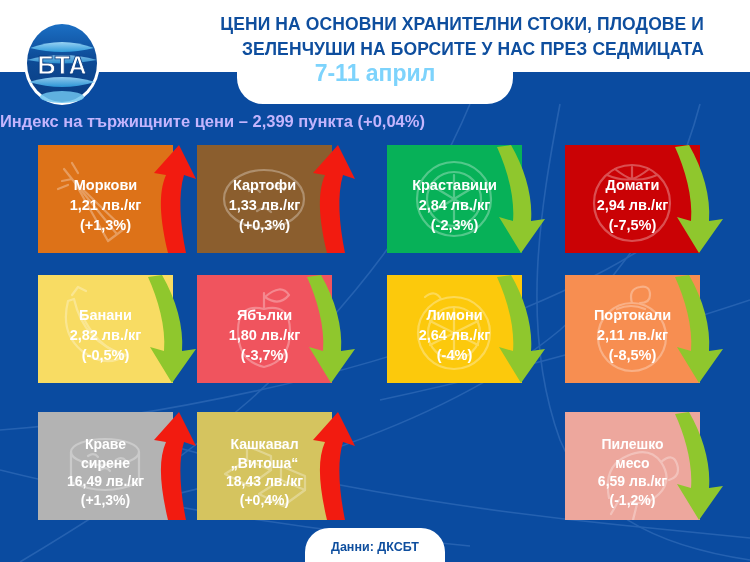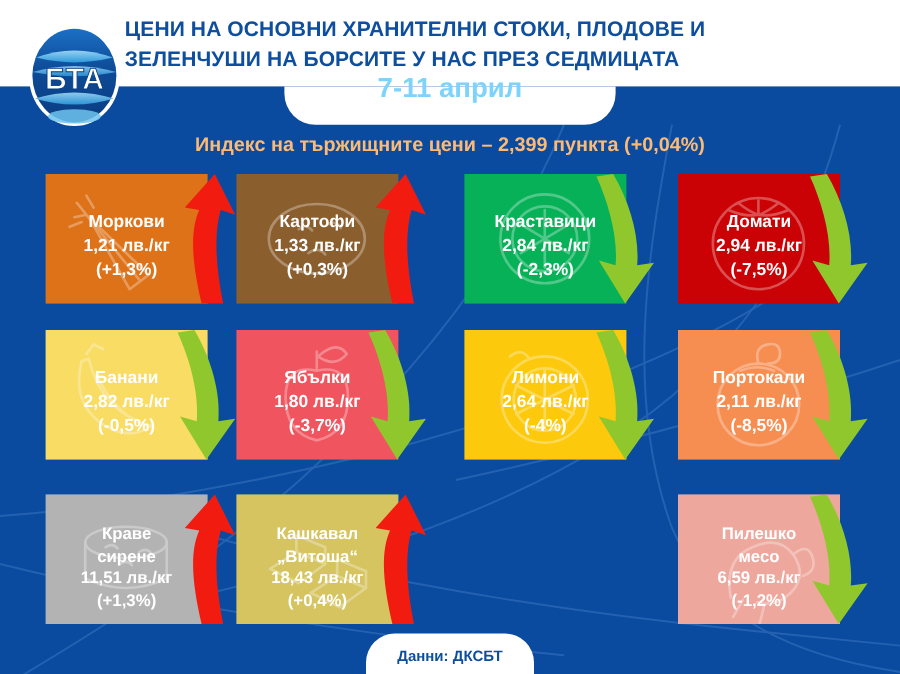--- a/index.html
+++ b/index.html
@@ -52,21 +52,21 @@
     height: 86px;
     z-index: 6;
   }
 
   
   .title-main {
     position: absolute;
     left: 104px;
     top: 12px;
     width: 600px;
-    text-align: left;
+    text-align: right;
     color: #0e4e9e;
     font-size: 17.5px;
     font-weight: bold;
     line-height: 25px;
     letter-spacing: 0.1px;
     z-index: 5;
   }
   .title-date {
     position: absolute;
     left: 237px;
@@ -76,22 +76,22 @@
     color: #7dd3fc;
     font-size: 23px;
     font-weight: bold;
     z-index: 5;
   }
   .index-line {
     position: absolute;
     left: 0;
     top: 112px;
     width: 750px;
-    text-align: center;
-    color: #fdba74;
+    text-align: left;
+    color: #c4b5fd;
     font-size: 16.5px;
     font-weight: bold;
     z-index: 5;
   }
 
   
   .grid {
     position: absolute;
     left: 0;
     top: 140px;
@@ -356,21 +356,21 @@
         <div class="card-box" style="background: rgb(179, 179, 179);">
           <svg class="card-art" viewBox="0 0 135 108">
             <ellipse cx="67" cy="40" rx="34" ry="13" fill="none" stroke="#ffffff" stroke-width="2.2" stroke-linecap="round" stroke-linejoin="round"></ellipse>
             <path d="M33 40 L33 70 q34 16 68 0 L101 40" fill="none" stroke="#ffffff" stroke-width="2.2" stroke-linecap="round" stroke-linejoin="round"></path>
             <path d="M50 44 q6 -4 10 1 M78 48 q6 -4 10 1 M62 58 q6 -4 10 1" fill="none" stroke="#ffffff" stroke-width="2.2" stroke-linecap="round" stroke-linejoin="round"></path>
           </svg>
         </div>
         <div class="card-text four-line">
           <div class="card-name">Краве
 сирене</div>
-          <div>11,51 лв./кг</div>
+          <div>16,49 лв./кг</div>
           <div>(+1,3%)</div>
         </div>
         <div class="arrow"><svg viewBox="0 0 56 116" width="56" height="116">
             <path d="M22 112 C 14 78, 12 52, 20 34 L 8 32 L 33 4 L 50 38 L 38 34 C 32 54, 34 82, 40 112 Z" fill="#f21b10"></path>
           </svg></div>
       </div>
       <div class="card" style="left: 197px; top: 272px;">
         <div class="card-box" style="background: rgb(213, 196, 95);">
           <svg class="card-art" viewBox="0 0 135 108">
             <path d="M28 62 L50 48 L74 58 L52 74 Z" fill="none" stroke="#ffffff" stroke-width="2.2" stroke-linecap="round" stroke-linejoin="round"></path>

